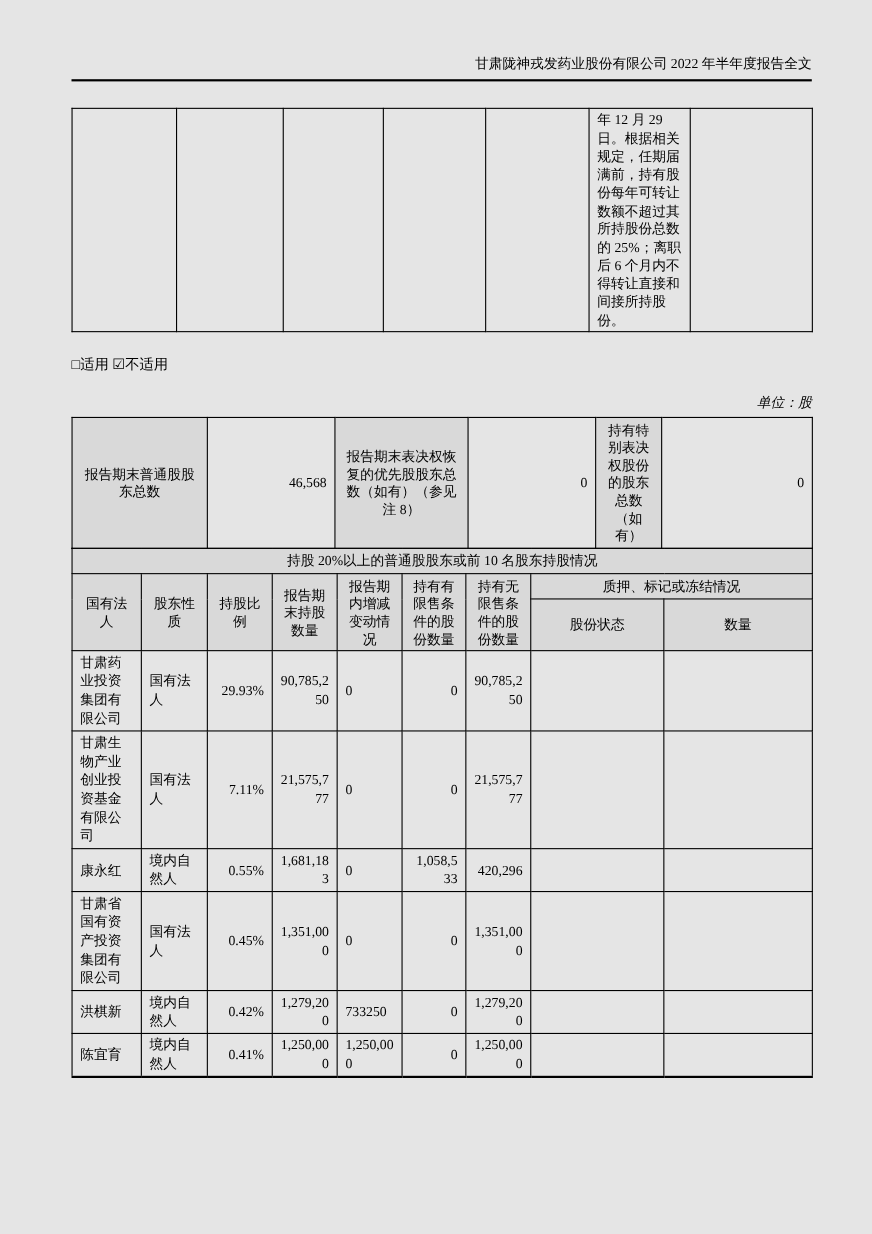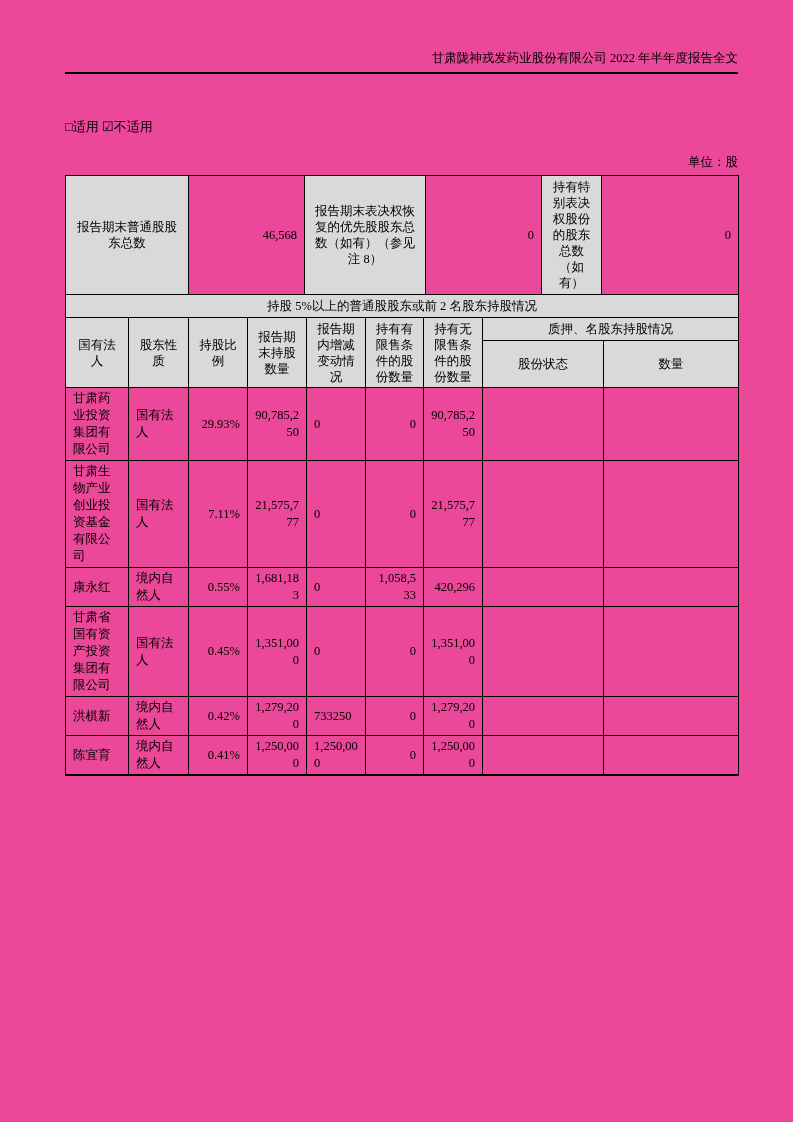--- a/index.html
+++ b/index.html
@@ -1,19 +1,19 @@
 <!DOCTYPE html>
 <html><head>
 <meta charset="utf-8">
 <style>
   html,body{margin:0;padding:0;background:#ffffff;}
   .page{
     position:relative;
     width:793px;height:1122px;
-    background:#ec4899;color:#000;
+    background:#e5e5e5;color:#000;
     font-family:"Liberation Serif","DejaVu Serif",serif;
     font-size:13px;
     overflow:hidden;
   }
   .content{position:absolute;left:65px;top:0;width:673px;}
   .doc-header{
     padding-top:50px;padding-bottom:5px;
     text-align:right;font-size:12.5px;
     border-bottom:2px solid #000;
   }
@@ -34,21 +34,21 @@
   .t1{margin-top:24px;}
   .t1 .tall td{height:190px;}
   .t1 .note{vertical-align:top;line-height:16.5px;text-align:left;}
   .t1 .total td{height:20px;border-bottom:2px solid #000;}
   h2{
     font-family:"Liberation Sans","DejaVu Sans",sans-serif;
     font-size:15px;font-weight:bold;color:#000;
     margin:28px 0 0 0;padding-left:12px;
   }
   .applicability{margin-top:20px;font-size:13px;font-family:Liberation Serif, serif;}
-  .unit{text-align:right;font-size:12.5px;margin:18px 0 4px 0;}
+  .unit{text-align:right;font-size:12.5px;margin:18px 0 4px 0;font-style:italic;}
   .t2 td{height:114px;}
   .t2 .lbl{line-height:16px;text-align:center;}
   .t3{margin-top:-1px;}
   .t3 .span-row td{height:18px;}
   .t3 .head-top td{height:18px;}
   .t3 .head-sub td{height:42px;text-align:center;}
   .t3 .hd{line-height:16px;}
   .t3 tr:last-child td{border-bottom:2px solid #000;}
 </style>
 </head>
@@ -65,20 +65,29 @@
       <colgroup>
         <col style="width:95px">
           <col style="width:97px">
           <col style="width:91px">
         <col style="width:93px">
           <col style="width:94px">
           <col style="width:92px">
         <col style="width:111px">
       </colgroup>
       <tbody>
+        <tr class="tall">
+          <td></td>
+          <td></td>
+          <td></td>
+          <td></td>
+          <td></td>
+          <td class="note">年 12 月 29 日。根据相关规定，任期届满前，持有股份每年可转让数额不超过其所持股份总数的 25%；离职后 6 个月内不得转让直接和间接所持股份。</td>
+          <td></td>
+        </tr>
       </tbody>
     </table>
 
 
     <div class="applicability">
       <span>□适用</span>
       <span>☑不适用</span>
     </div>
 
 
@@ -112,31 +121,31 @@
           <col style="width:59px">
         <col style="width:59px">
           <col style="width:59px">
           <col style="width:58px">
         <col style="width:59px">
           <col style="width:121px">
           <col style="width:135px">
       </colgroup>
       <tbody>
         <tr class="span-row">
-          <td colspan="9" class="gray ac">持股 5%以上的普通股股东或前 2 名股东持股情况</td>
+          <td colspan="9" class="gray ac">持股 20%以上的普通股股东或前 10 名股东持股情况</td>
         </tr>
         <tr class="head-top">
           <td rowspan="2" class="gray ac hd">国有法人</td>
           <td rowspan="2" class="gray ac hd">股东性质</td>
           <td rowspan="2" class="gray ac hd">持股比例</td>
           <td rowspan="2" class="gray ac hd">报告期末持股数量</td>
           <td rowspan="2" class="gray ac hd">报告期内增减变动情况</td>
           <td rowspan="2" class="gray ac hd">持有有限售条件的股份数量</td>
           <td rowspan="2" class="gray ac hd">持有无限售条件的股份数量</td>
-          <td colspan="2" class="gray ac hd">质押、名股东持股情况</td>
+          <td colspan="2" class="gray ac hd">质押、标记或冻结情况</td>
         </tr>
         <tr class="head-sub">
           <td class="gray ac hd">股份状态</td>
           <td class="gray ac hd">数量</td>
         </tr>
 
         <tr>
           <td class="al">甘肃药业投资集团有限公司</td>
           <td class="al">国有法人</td>
           <td class="ar">29.93%</td>

